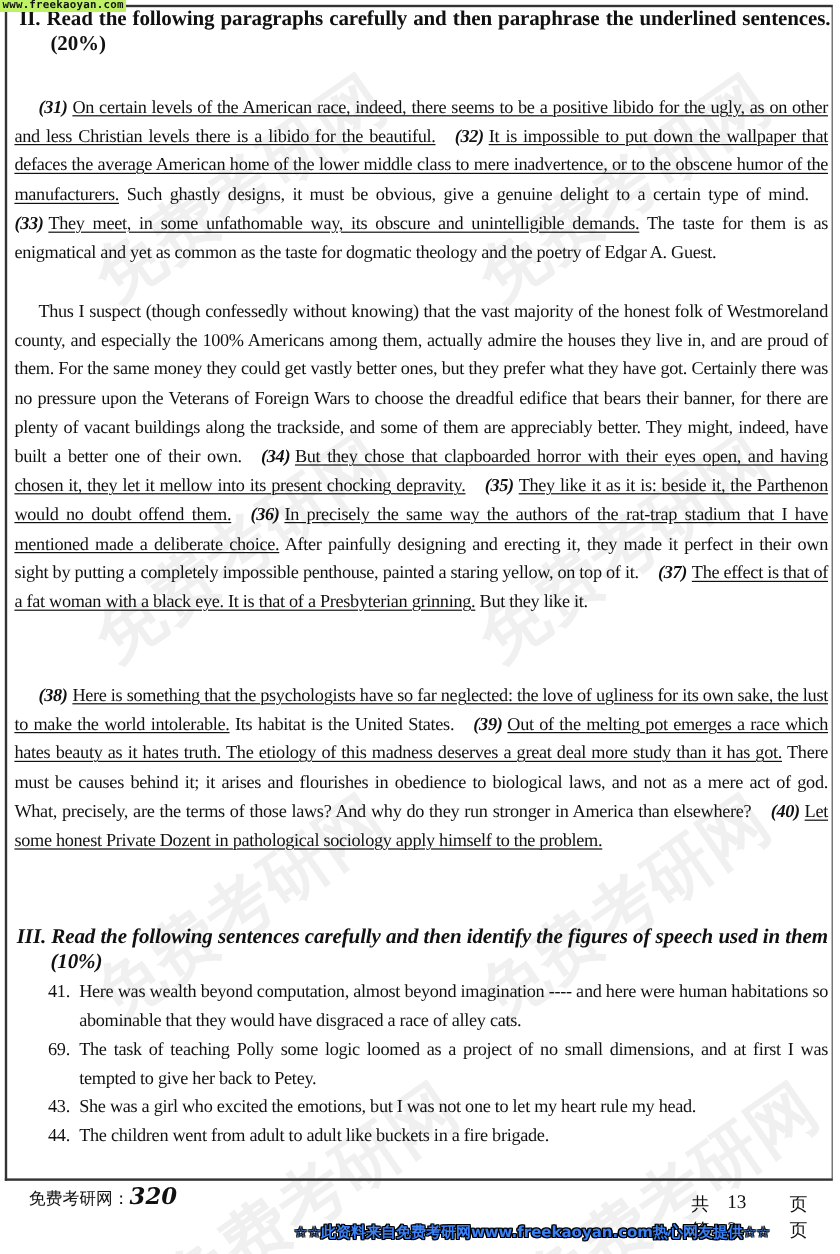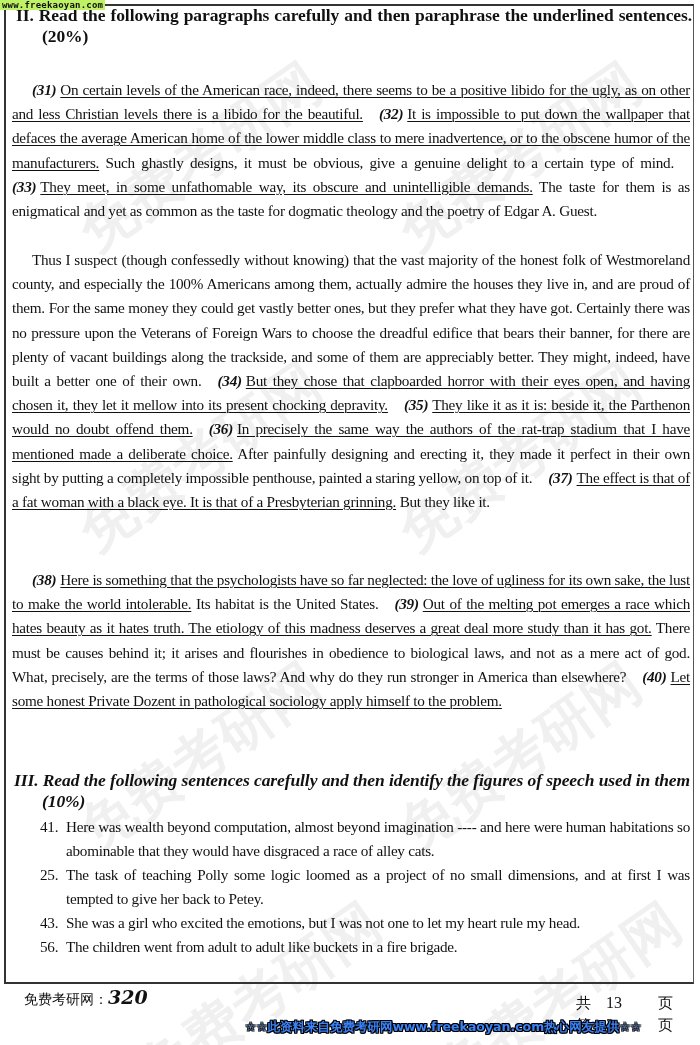--- a/index.html
+++ b/index.html
@@ -83,29 +83,29 @@
 <div class="sec-title" style="top:770px; left:14px; width:676px;">
   <span style="display:block; padding-left:28px; text-indent:-28px;font-style:italic;">III. Read the following sentences carefully and then identify the figures of speech used in them (10%)</span>
 </div>
 
 <div class="items" style="top:815px;">
   <div class="item">
     <span class="n">41.</span>
     <span class="t">Here was wealth beyond computation, almost beyond imagination ---- and here were human habitations so abominable that they would have disgraced a race of alley cats.</span>
   </div>
   <div class="item">
-    <span class="n">25.</span>
+    <span class="n">69.</span>
     <span class="t">The task of teaching Polly some logic loomed as a project of no small dimensions, and at first I was tempted to give her back to Petey.</span>
   </div>
   <div class="item">
     <span class="n">43.</span>
     <span class="t">She was a girl who excited the emotions, but I was not one to let my heart rule my head.</span>
   </div>
   <div class="item">
-    <span class="n">56.</span>
+    <span class="n">44.</span>
     <span class="t">The children went from adult to adult like buckets in a fire brigade.</span>
   </div>
 </div>
 
 <div class="footer-code">
   <span>免费考研网：</span><span class="hand">320</span>
 </div>
 
 <div class="pages">
   <div class="row">

